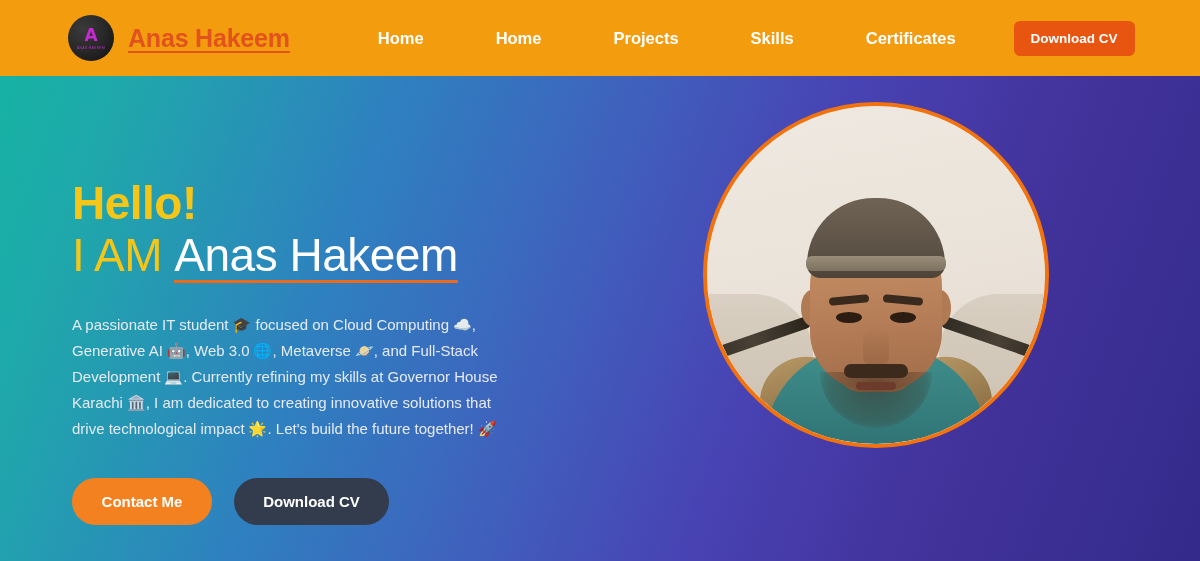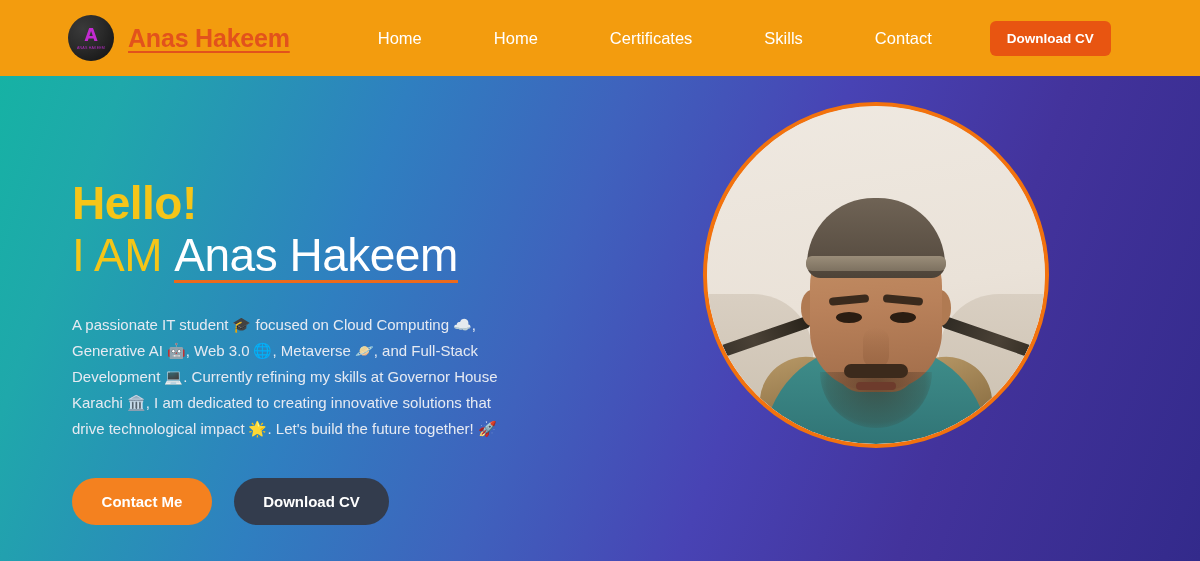--- a/index.html
+++ b/index.html
@@ -70,21 +70,21 @@
     align-items: center;
     list-style: none;
     margin-left: 52px;
     gap: 0;
   }
   .nav-links li { display: block; }
   .nav-link {
     display: block;
     color: #ffffff;
     font-size: 16.5px;
-    font-weight: normal;
+    font-weight: bold;
     text-decoration: none;
     padding: 6px 36px;
     white-space: nowrap;
   }
   .nav-cv-btn {
     margin-left: 22px;
     background: #e85511;
     color: #ffffff;
     font-size: 13.5px;
     font-weight: bold;
@@ -329,27 +329,27 @@
   </a>
 
   <ul class="nav-links">
     <li>
       <a class="nav-link" href="#">Home</a>
     </li>
     <li>
       <a class="nav-link" href="#">Home</a>
     </li>
     <li>
-      <a class="nav-link" href="#">Certificates</a>
+      <a class="nav-link" href="#">Projects</a>
     </li>
     <li>
       <a class="nav-link" href="#">Skills</a>
     </li>
     <li>
-      <a class="nav-link" href="#">Contact</a>
+      <a class="nav-link" href="#">Certificates</a>
     </li>
   </ul>
 
   <button class="nav-cv-btn">Download CV</button>
 </nav>
 
 <section class="hero">
 
   <div class="hero-left">
 

